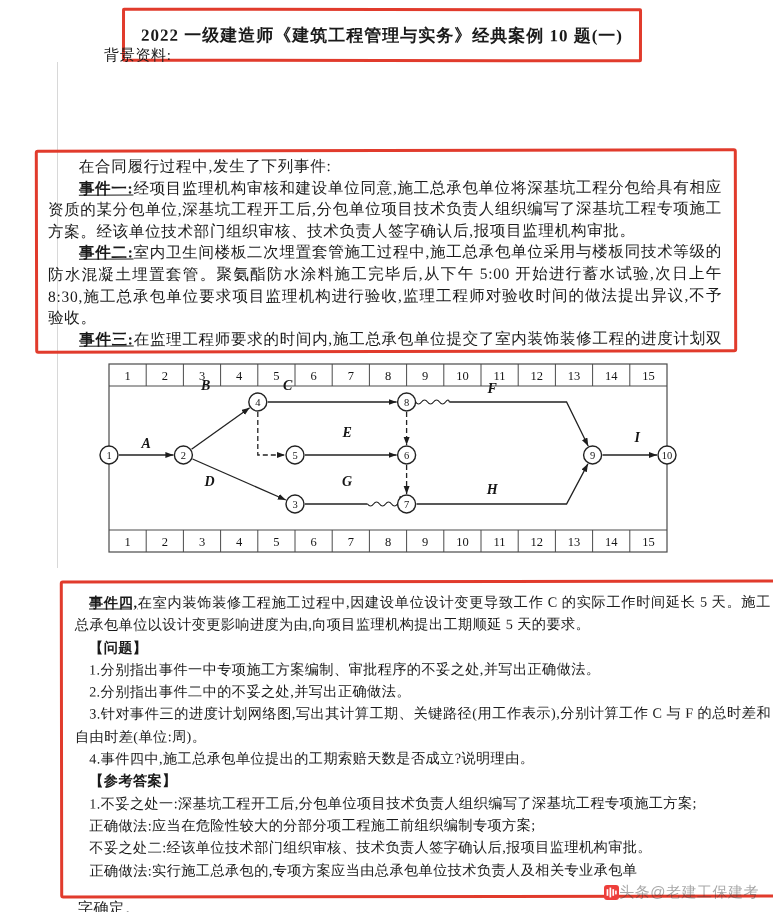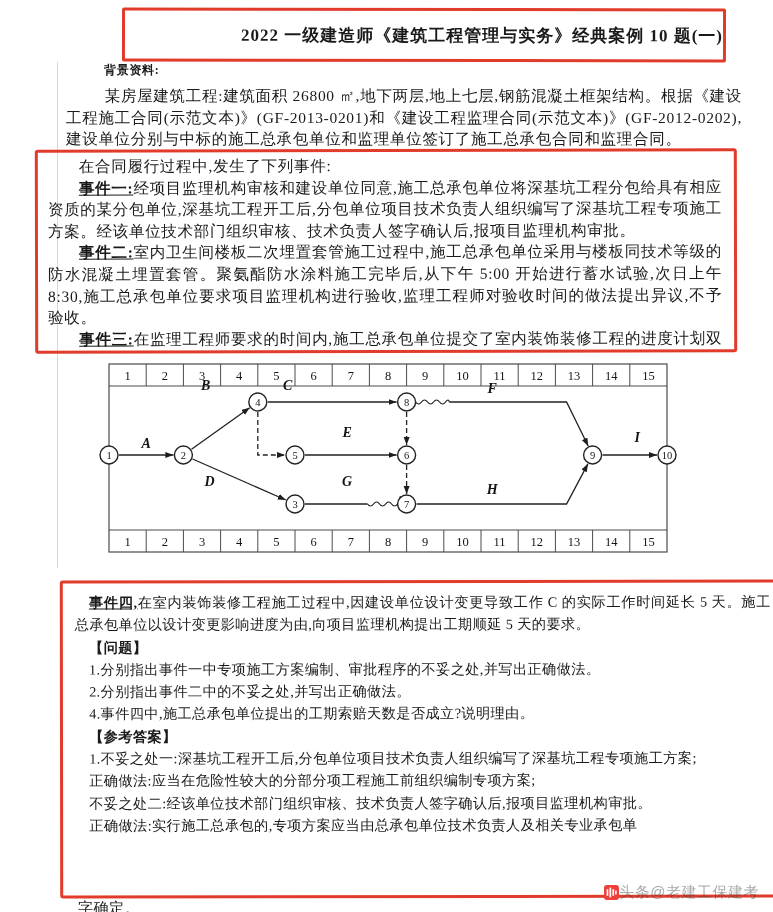--- a/index.html
+++ b/index.html
@@ -4,27 +4,27 @@
 <style>
   * { box-sizing: border-box; }
   body { margin: 0; background: #ffffff; }
   .page {
     position: relative; width: 773px; height: 912px; background: #fff;
     font-family: "Liberation Serif", "DejaVu Serif", serif; color: #1a1a1a; overflow: hidden;
   }
   .scan-line { position: absolute; left: 57px; top: 62px; width: 1px; height: 506px; background: #d8d8d8; }
 
   .title-box {
-    position: absolute; left: 122px; top: 8px; width: 604px; height: 54px;
+    position: absolute; left: 122px; top: 8px; width: 520px; height: 54px;
     border: 3px solid #e13b2c; border-radius: 2px; transform: rotate(.08deg);
-    display: flex; align-items: center; justify-content: flex-end;
+    display: flex; align-items: center; justify-content: center;
   }
   .title { font-size: 17px; font-weight: bold; letter-spacing: 1px; }
 
-  .bg-label { position: absolute; left: 104px; top: 62px; font-size: 12px; font-weight: bold; letter-spacing: .7px; }
+  .bg-label { position: absolute; left: 104px; top: 46px; font-size: 15px; font-weight: normal; letter-spacing: .7px; }
   .bg-text  { position: absolute; left: 66px; top: 85px; width: 676px; }
 
   .para  { font-size: 15.5px; line-height: 21.6px; letter-spacing: .7px; text-align: justify; margin: 0; }
   .para2 { font-size: 14.2px; line-height: 22.3px; letter-spacing: .4px; text-align: justify; margin: 0; }
   .ind2  { text-indent: 2em; }
   .ind25 { text-indent: 2.5em; }
   .ind1  { text-indent: 1em; }
   .bold  { font-weight: bold; }
   .lb    { font-weight: bold; text-decoration: underline; }
 
@@ -50,21 +50,20 @@
 
 <div class="page">
 
   <div class="scan-line"></div>
 
   <div class="title-box">
     <div class="title">2022 一级建造师《建筑工程管理与实务》经典案例 10 题(一)</div>
   </div>
 
   <div class="bg-label">背景资料:</div>
-  <p class="para ind25 bg-text">某房屋建筑工程:建筑面积 26800 ㎡,地下两层,地上七层,钢筋混凝土框架结构。根据《建设工程施工合同(示范文本)》(GF-2013-0201)和《建设工程监理合同(示范文本)》(GF-2012-0202),建设单位分别与中标的施工总承包单位和监理单位签订了施工总承包合同和监理合同。</p>
 
   <div class="redbox redbox1">
     <p class="para ind2">在合同履行过程中,发生了下列事件:</p>
     <p class="para ind2"><b class="lb">事件一:</b><span>经项目监理机构审核和建设单位同意,施工总承包单位将深基坑工程分包给具有相应资质的某分包单位,深基坑工程开工后,分包单位项目技术负责人组织编写了深基坑工程专项施工方案。经该单位技术部门组织审核、技术负责人签字确认后,报项目监理机构审批。</span></p>
     <p class="para ind2"><b class="lb">事件二:</b><span>室内卫生间楼板二次埋置套管施工过程中,施工总承包单位采用与楼板同技术等级的防水混凝土埋置套管。聚氨酯防水涂料施工完毕后,从下午 5:00 开始进行蓄水试验,次日上午 8:30,施工总承包单位要求项目监理机构进行验收,监理工程师对验收时间的做法提出异议,不予验收。</span></p>
     <p class="para ind2"><b class="lb">事件三:</b><span>在监理工程师要求的时间内,施工总承包单位提交了室内装饰装修工程的进度计划双代号时标网络图(如下图所示),经监理工程师确认后按此组织施工。</span></p>
   </div>
 
   <div class="diagram">
     <svg id="network-svg" width="582" height="196" viewBox="0 0 582 196" xmlns="http://www.w3.org/2000/svg">
@@ -179,20 +178,21 @@
         <text x="570" y="96.8" class="nd">10</text>
       </svg>
   </div>
 
 
   <div class="redbox redbox2">
     <p class="para2 ind1"><b class="lb">事件四,</b><span>在室内装饰装修工程施工过程中,因建设单位设计变更导致工作 C 的实际工作时间延长 5 天。施工总承包单位以设计变更影响进度为由,向项目监理机构提出工期顺延 5 天的要求。</span></p>
     <p class="para2 ind1 bold">【问题】</p>
     <p class="para2 ind1">1.分别指出事件一中专项施工方案编制、审批程序的不妥之处,并写出正确做法。</p>
     <p class="para2 ind1">2.分别指出事件二中的不妥之处,并写出正确做法。</p>
+    <p class="para2 ind1">3.针对事件三的进度计划网络图,写出其计算工期、关键路径(用工作表示),分别计算工作 C 与 F 的总时差和自由时差(单位:周)。</p>
     <p class="para2 ind1">4.事件四中,施工总承包单位提出的工期索赔天数是否成立?说明理由。</p>
     <p class="para2 ind1 bold">【参考答案】</p>
     <p class="para2 ind1">1.不妥之处一:深基坑工程开工后,分包单位项目技术负责人组织编写了深基坑工程专项施工方案;</p>
     <p class="para2 ind1">正确做法:应当在危险性较大的分部分项工程施工前组织编制专项方案;</p>
     <p class="para2 ind1">不妥之处二:经该单位技术部门组织审核、技术负责人签字确认后,报项目监理机构审批。</p>
     <p class="para2 ind1">正确做法:实行施工总承包的,专项方案应当由总承包单位技术负责人及相关专业承包单</p>
   </div>
 
   <div class="tail">字确定。</div>
 

